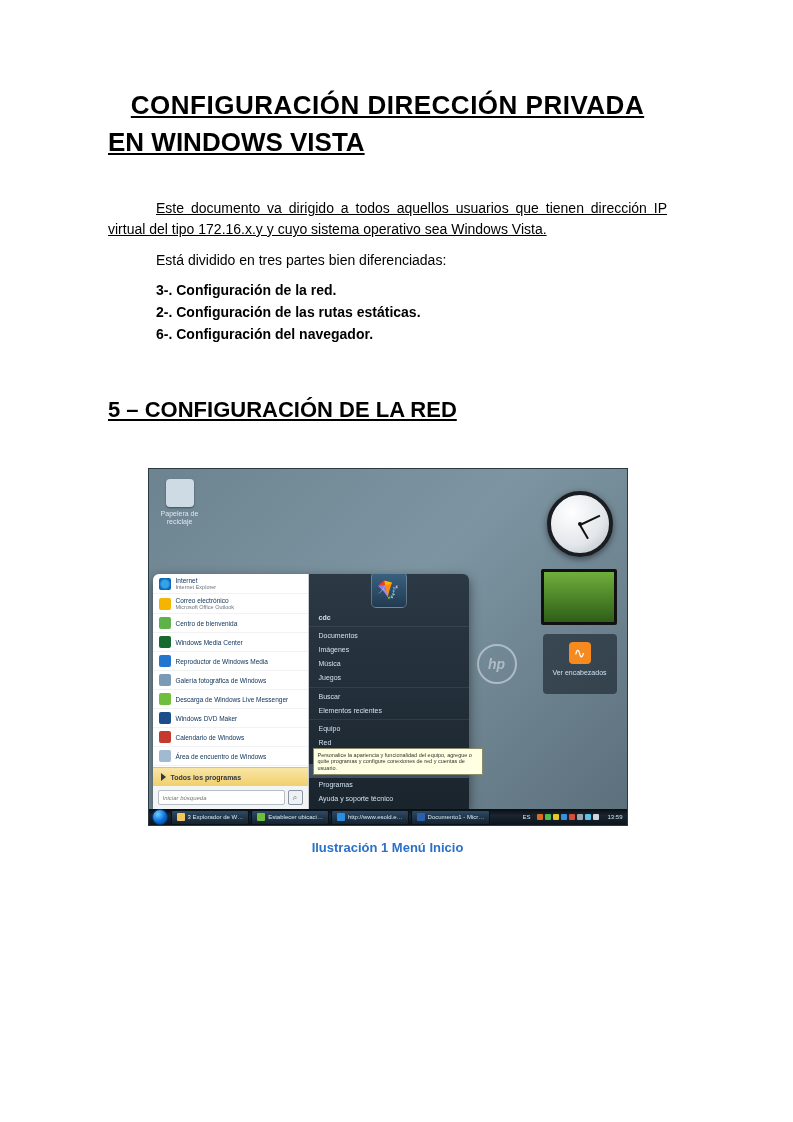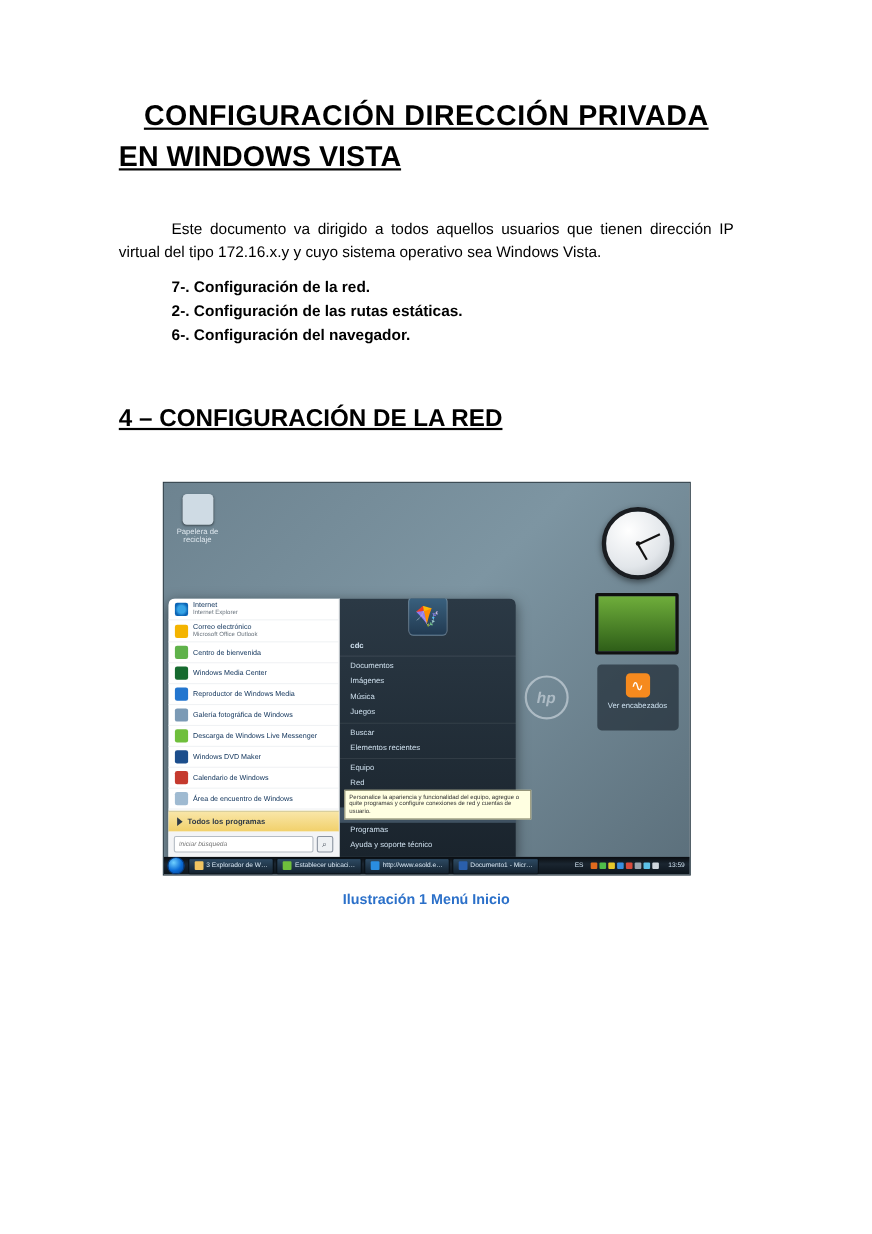--- a/index.html
+++ b/index.html
@@ -31,20 +31,21 @@
     font-weight: 900;
     text-decoration: underline;
     margin: 0 0 40px 0;
   }
   p.intro {
     font-size: 14px;
     text-align: justify;
     margin: 22px 0 12px 0;
     text-indent: 48px;
     line-height: 1.5;
+    text-decoration: underline;
   }
   p.plain {
     font-size: 14px;
     margin: 10px 0 14px 0;
     text-indent: 48px;
   }
   p.bold-item {
     font-size: 14px;
     font-weight: 700;
     margin: 6px 0 6px 48px;
@@ -228,26 +229,27 @@
 </head>
 <body>
 
 <div class="page">
 
   <h1 class="doc-title">CONFIGURACIÓN DIRECCIÓN PRIVADA</h1>
   <div class="subtitle">EN WINDOWS VISTA</div>
 
   <p class="intro">Este documento va dirigido a todos aquellos usuarios que tienen dirección IP virtual del tipo 172.16.x.y y cuyo sistema operativo sea Windows Vista.</p>
 
-
-  <p class="bold-item">7-. Configuración de la red.</p>
+  <p class="plain">Está dividido en tres partes bien diferenciadas:</p>
+
+  <p class="bold-item">3-. Configuración de la red.</p>
   <p class="bold-item">2-. Configuración de las rutas estáticas.</p>
   <p class="bold-item">6-. Configuración del navegador.</p>
 
-  <h2 class="section">4 – CONFIGURACIÓN DE LA RED</h2>
+  <h2 class="section">5 – CONFIGURACIÓN DE LA RED</h2>
 
 
   <div class="screenshot">
 
     <div class="desk-icon">
       <div class="glyph"></div>
       <span>Papelera de reciclaje</span>
     </div>
 
     <div class="clock">

